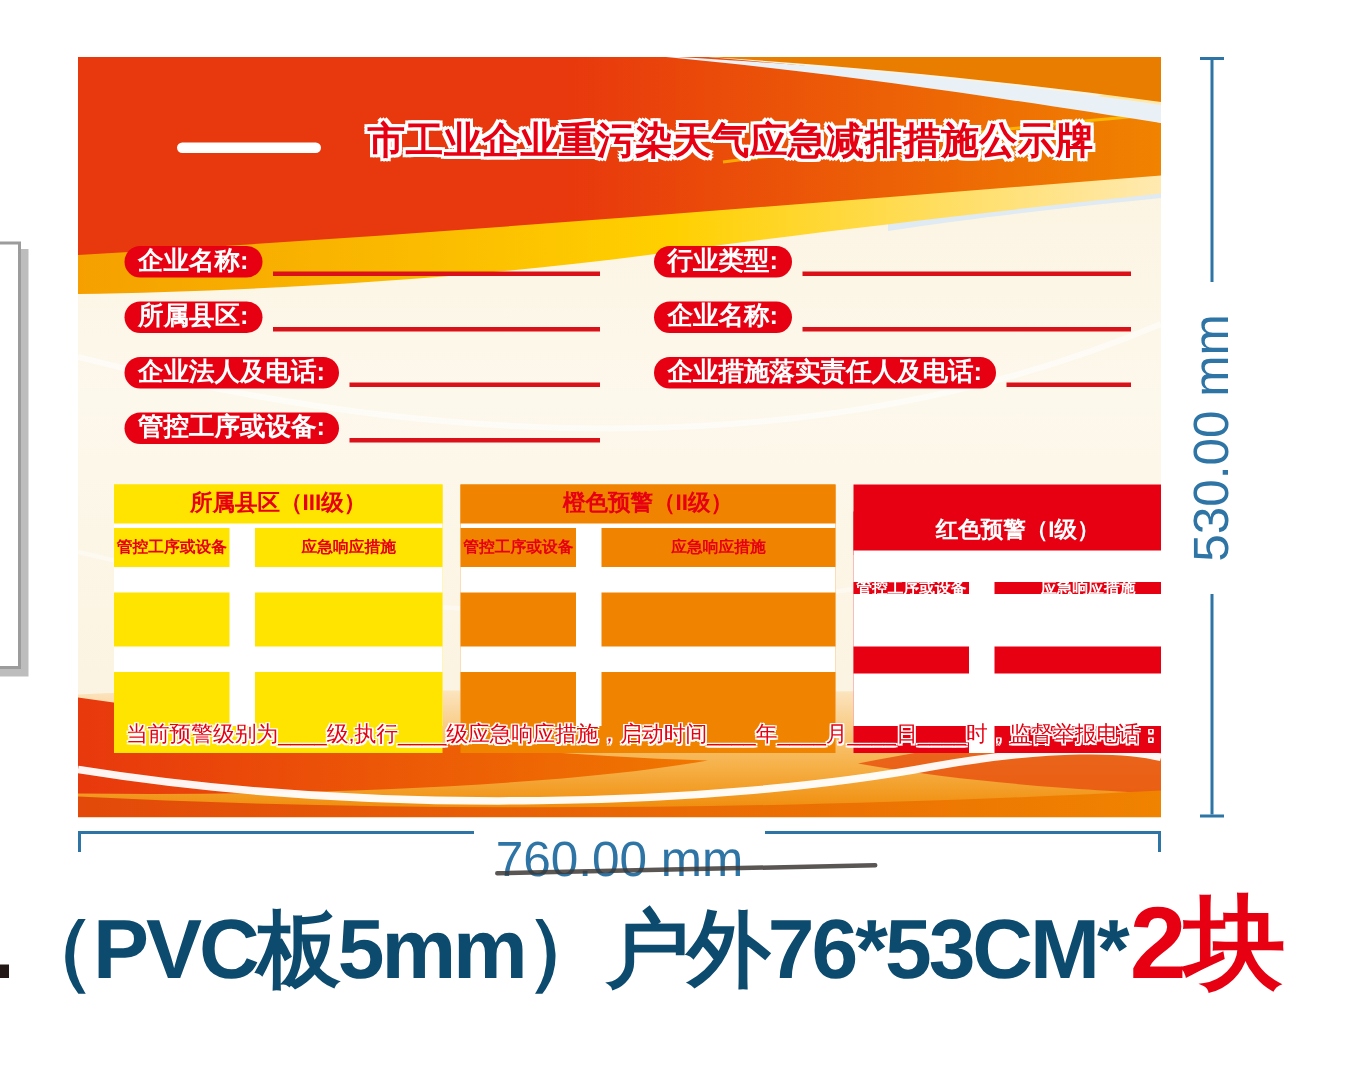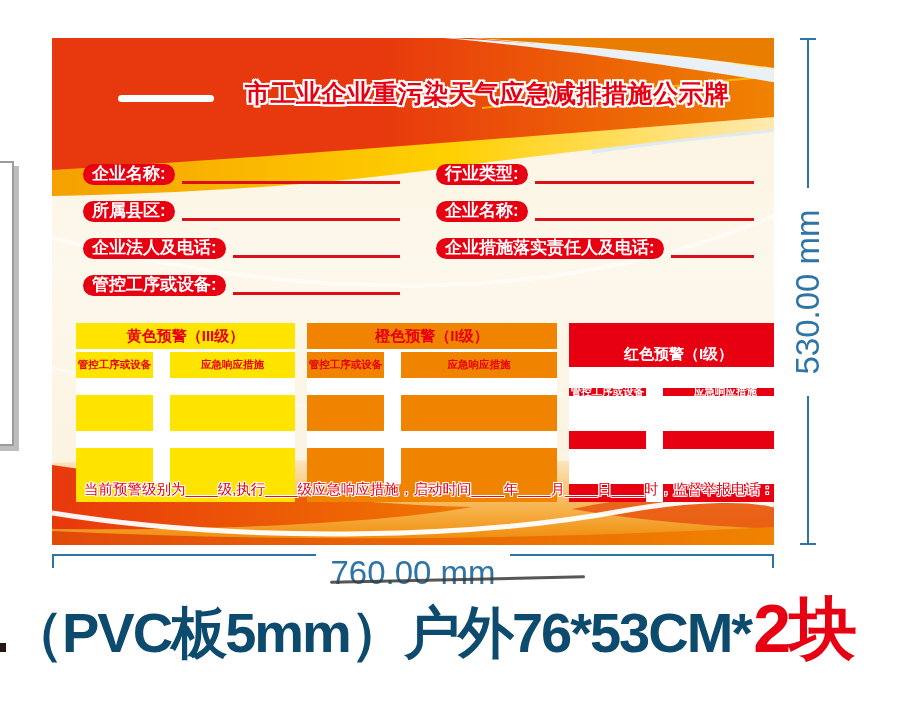--- a/index.html
+++ b/index.html
@@ -182,21 +182,21 @@
         </div>
         <div class="frow">
           <span class="pill">企业措施落实责任人及电话:</span>
           <span class="fline"></span>
         </div>
       </div>
 
       <div class="tables">
 
         <div class="wtable t-yellow">
-          <div class="t-title">黄色预警（III级）</div>
+          <div class="t-title">所属县区（III级）</div>
           <div class="t-grid">
             <div class="cell t-colhead">管控工序或设备</div>
             <div class="cell t-colhead">应急响应措施</div>
             <div class="cell"></div>
             <div class="cell"></div>
             <div class="cell"></div>
             <div class="cell"></div>
           </div>
         </div>
 

